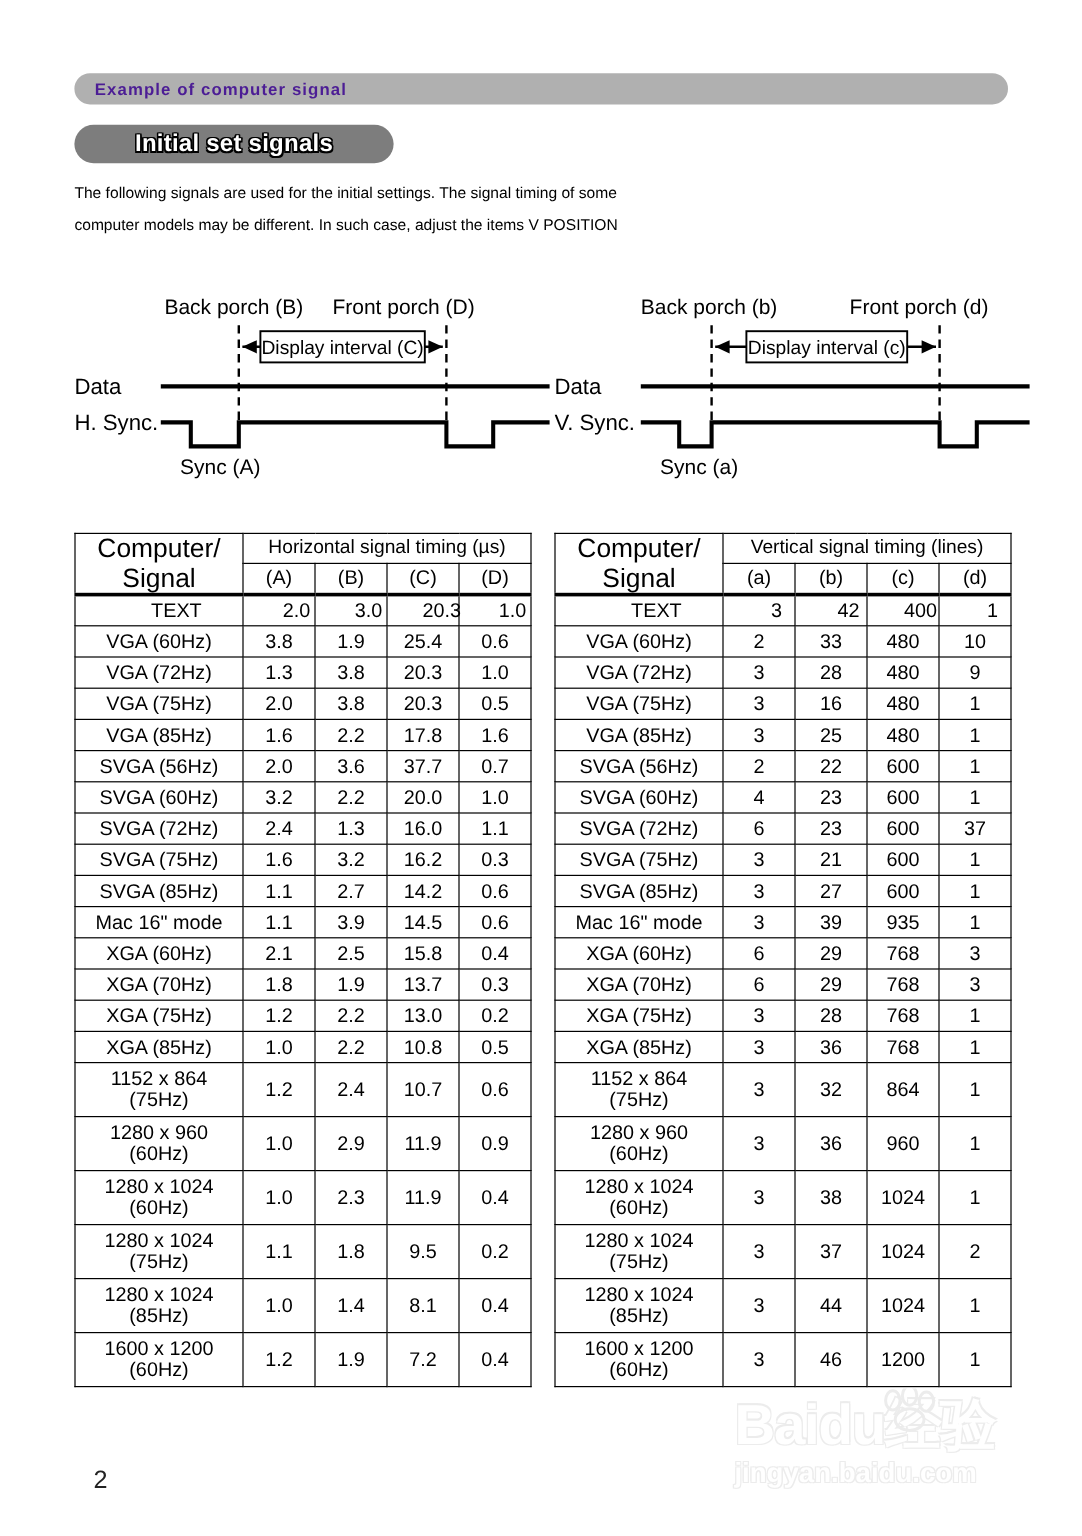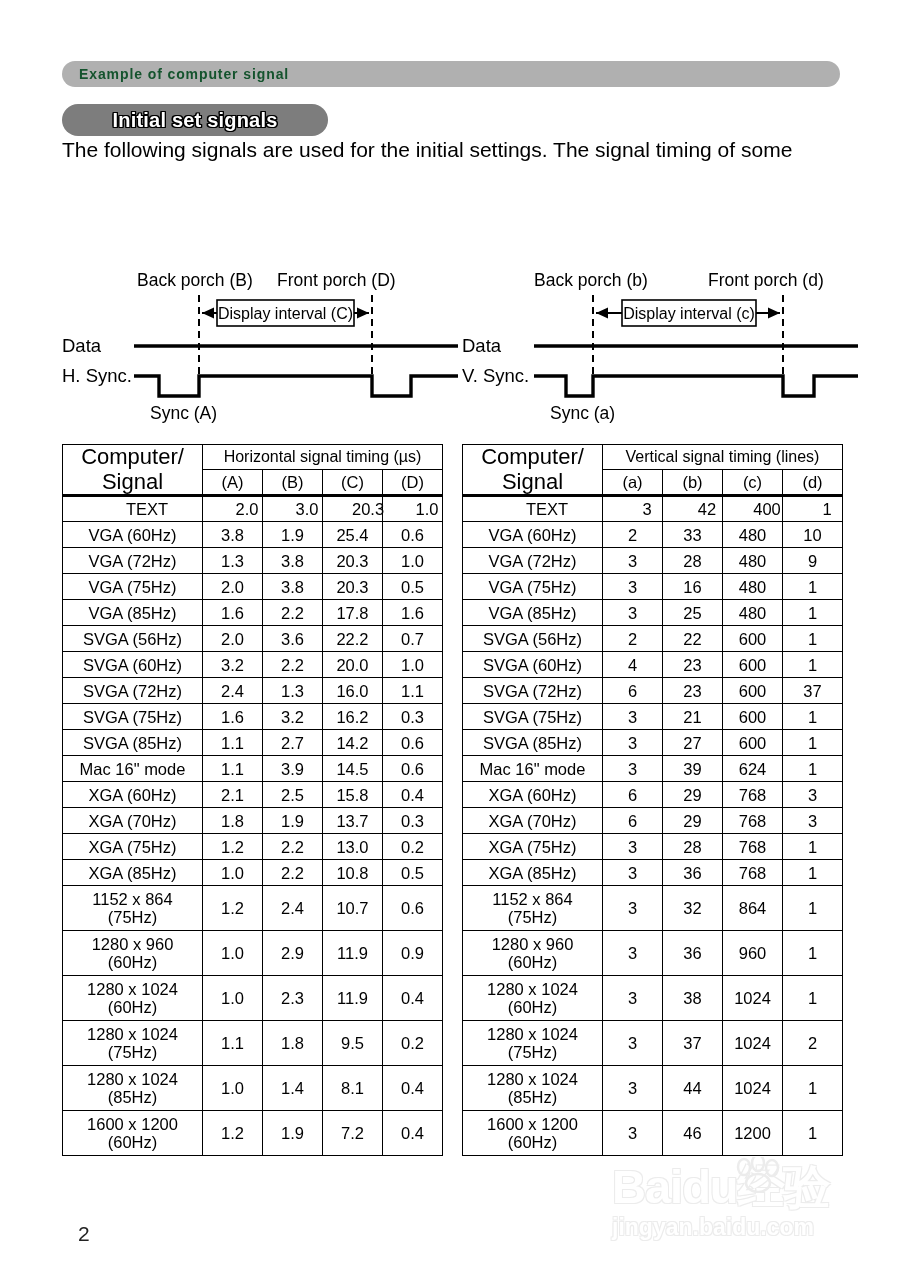--- a/index.html
+++ b/index.html
@@ -22,21 +22,21 @@
     left: 62px;
     top: 61px;
     width: 778px;
     height: 26px;
     background: #b0b0b0;
     border-radius: 13px;
     display: flex;
     align-items: center;
   }
   .banner-label {
-    color: #14532d;
+    color: #4c1d95;
     font-size: 14px;
     font-weight: bold;
     letter-spacing: 0.9px;
     padding-left: 17px;
     white-space: nowrap;
   }
 
   
   .section-pill {
     position: absolute;
@@ -60,33 +60,33 @@
       -1.3px -1.3px 0 #000, 1.3px -1.3px 0 #000,
       -1.3px  1.3px 0 #000, 1.3px  1.3px 0 #000,
       -1.3px 0 0 #000, 1.3px 0 0 #000,
        0 -1.3px 0 #000, 0 1.3px 0 #000;
   }
 
   
   .intro {
     position: absolute;
     left: 62px;
-    top: 136px;
+    top: 147px;
     width: 780px;
-    font-size: 21px;
+    font-size: 13px;
     line-height: 27px;
     text-align: justify;
     text-justify: inter-word;
   }
   .intro span { display: block; }
 
   
   .diagram {
     position: absolute;
-    top: 264px;
+    top: 240px;
     width: 400px;
     height: 160px;
   }
   .diagram.left  { left: 62px; }
   .diagram.right { left: 462px; }
   .diagram svg { display: block; }
 
   
   .tbl-wrap { position: absolute; top: 444px; }
   .tbl-wrap.left  { left: 62px;  width: 381px; }
@@ -179,20 +179,21 @@
 <div class="banner">
   <div class="banner-label">Example of computer signal</div>
 </div>
 
 <div class="section-pill">
   <div class="section-pill-label">Initial set signals</div>
 </div>
 
 <div class="intro">
   <span>The following signals are used for the initial settings. The signal timing of some</span>
+  <span>computer models may be different. In such case, adjust the items V POSITION</span>
 </div>
 
 <div class="diagram left">
   <svg width="400" height="160" viewBox="0 0 400 160">
 
     <text x="75" y="22" font-family="Liberation Sans, sans-serif" font-size="17.5" fill="#000">Back porch (B)</text>
     <text x="215" y="22" font-family="Liberation Sans, sans-serif" font-size="17.5" fill="#000">Front porch (D)</text>
 
     <line x1="137" y1="31" x2="137" y2="132" stroke="#000" stroke-width="2" stroke-dasharray="7,5"></line>
     <line x1="310" y1="31" x2="310" y2="132" stroke="#000" stroke-width="2" stroke-dasharray="7,5"></line>
@@ -287,21 +288,21 @@
           <td class="c-name">VGA (85Hz)</td>
           <td class="c-val">1.6</td>
           <td class="c-val">2.2</td>
           <td class="c-val">17.8</td>
           <td class="c-val">1.6</td>
         </tr>
         <tr>
           <td class="c-name">SVGA (56Hz)</td>
           <td class="c-val">2.0</td>
           <td class="c-val">3.6</td>
-          <td class="c-val">22.2</td>
+          <td class="c-val">37.7</td>
           <td class="c-val">0.7</td>
         </tr>
         <tr>
           <td class="c-name">SVGA (60Hz)</td>
           <td class="c-val">3.2</td>
           <td class="c-val">2.2</td>
           <td class="c-val">20.0</td>
           <td class="c-val">1.0</td>
         </tr>
         <tr>
@@ -509,21 +510,21 @@
           <td class="c-name">SVGA (85Hz)</td>
           <td class="c-val">3</td>
           <td class="c-val">27</td>
           <td class="c-val">600</td>
           <td class="c-val">1</td>
         </tr>
         <tr>
           <td class="c-name">Mac 16" mode</td>
           <td class="c-val">3</td>
           <td class="c-val">39</td>
-          <td class="c-val">624</td>
+          <td class="c-val">935</td>
           <td class="c-val">1</td>
         </tr>
         <tr>
           <td class="c-name">XGA (60Hz)</td>
           <td class="c-val">6</td>
           <td class="c-val">29</td>
           <td class="c-val">768</td>
           <td class="c-val">3</td>
         </tr>
         <tr>

